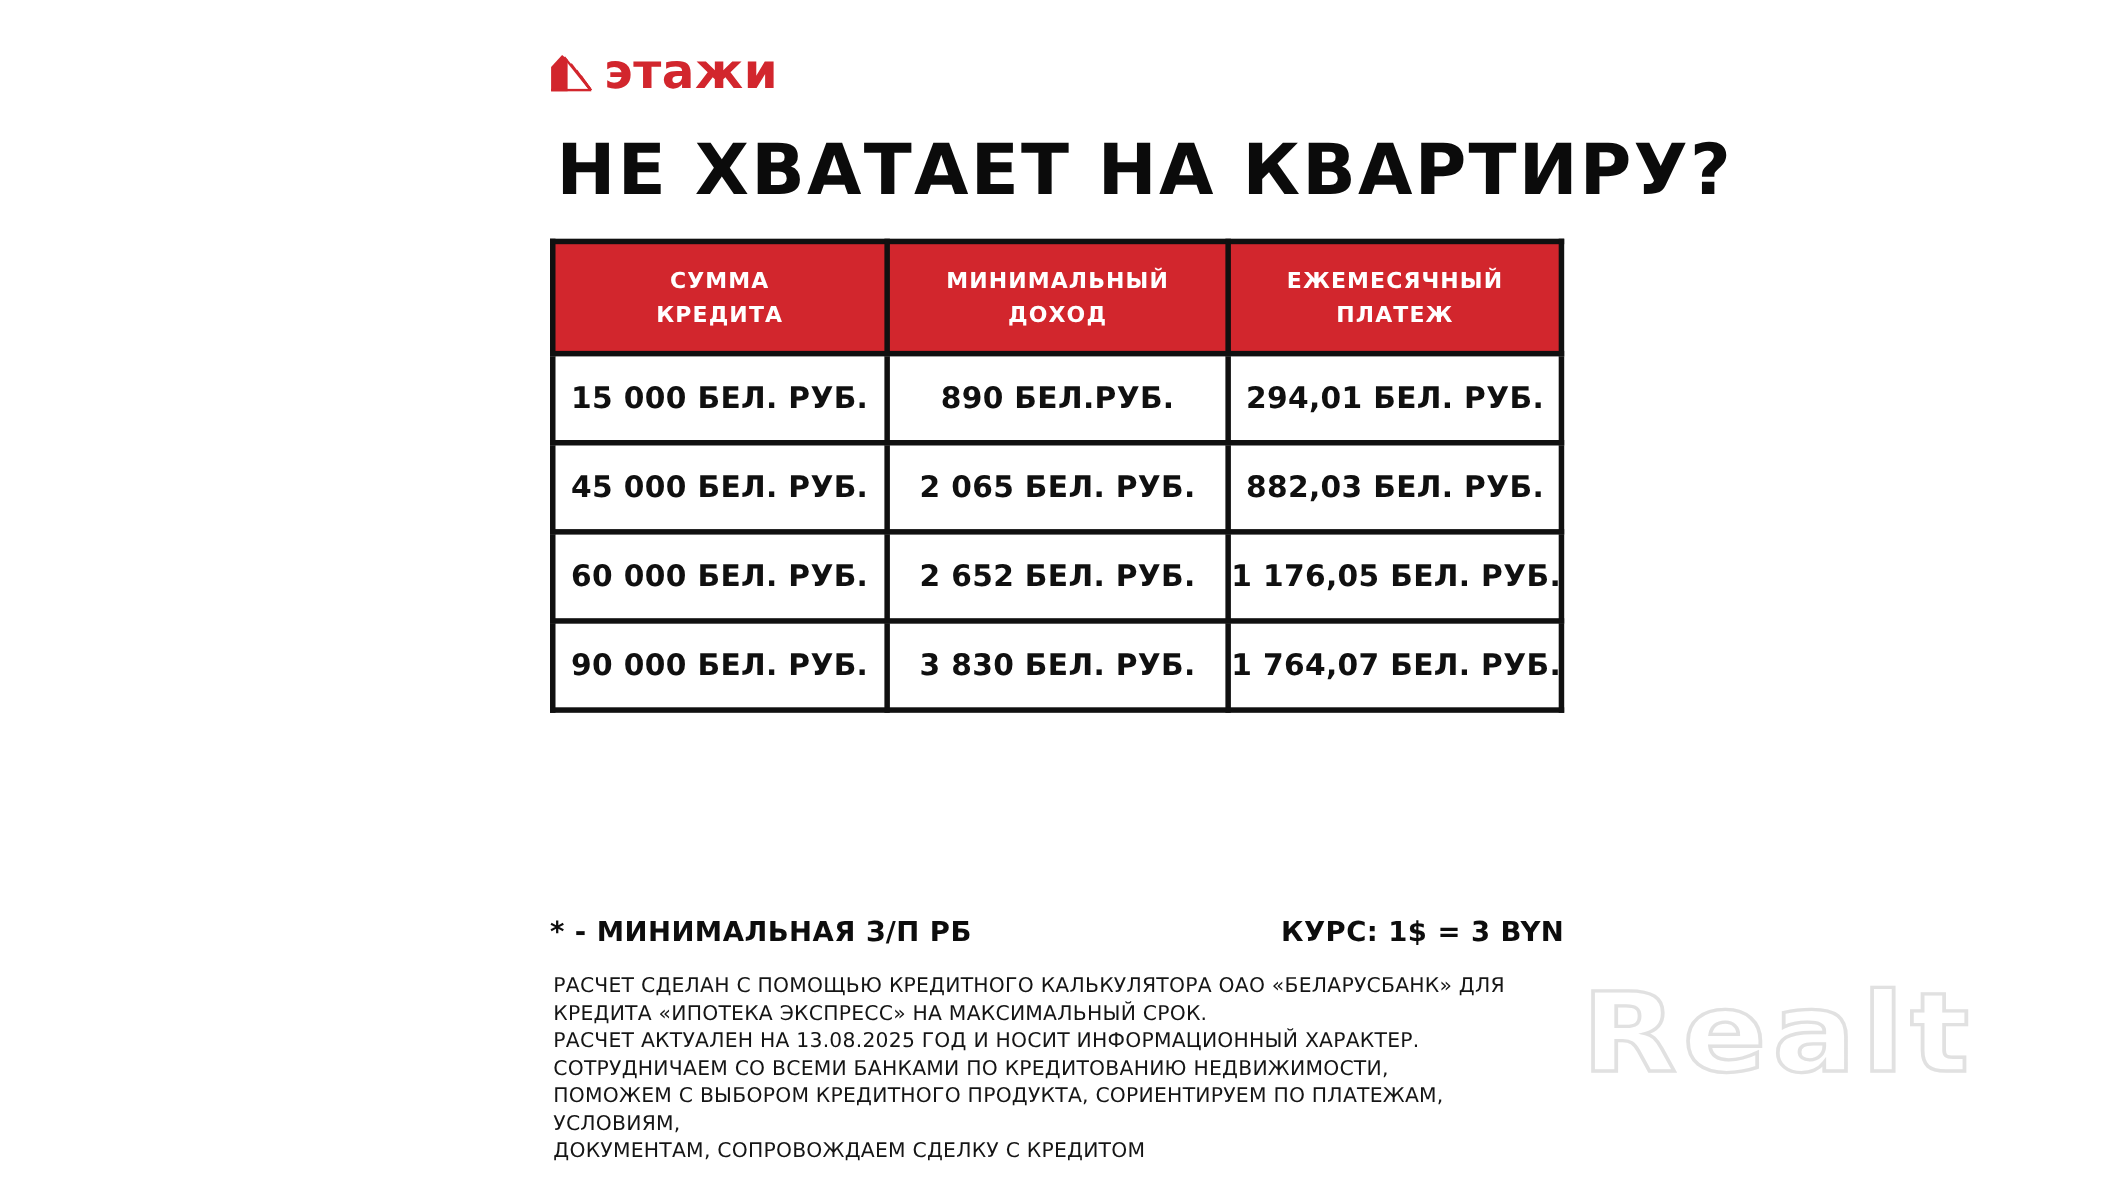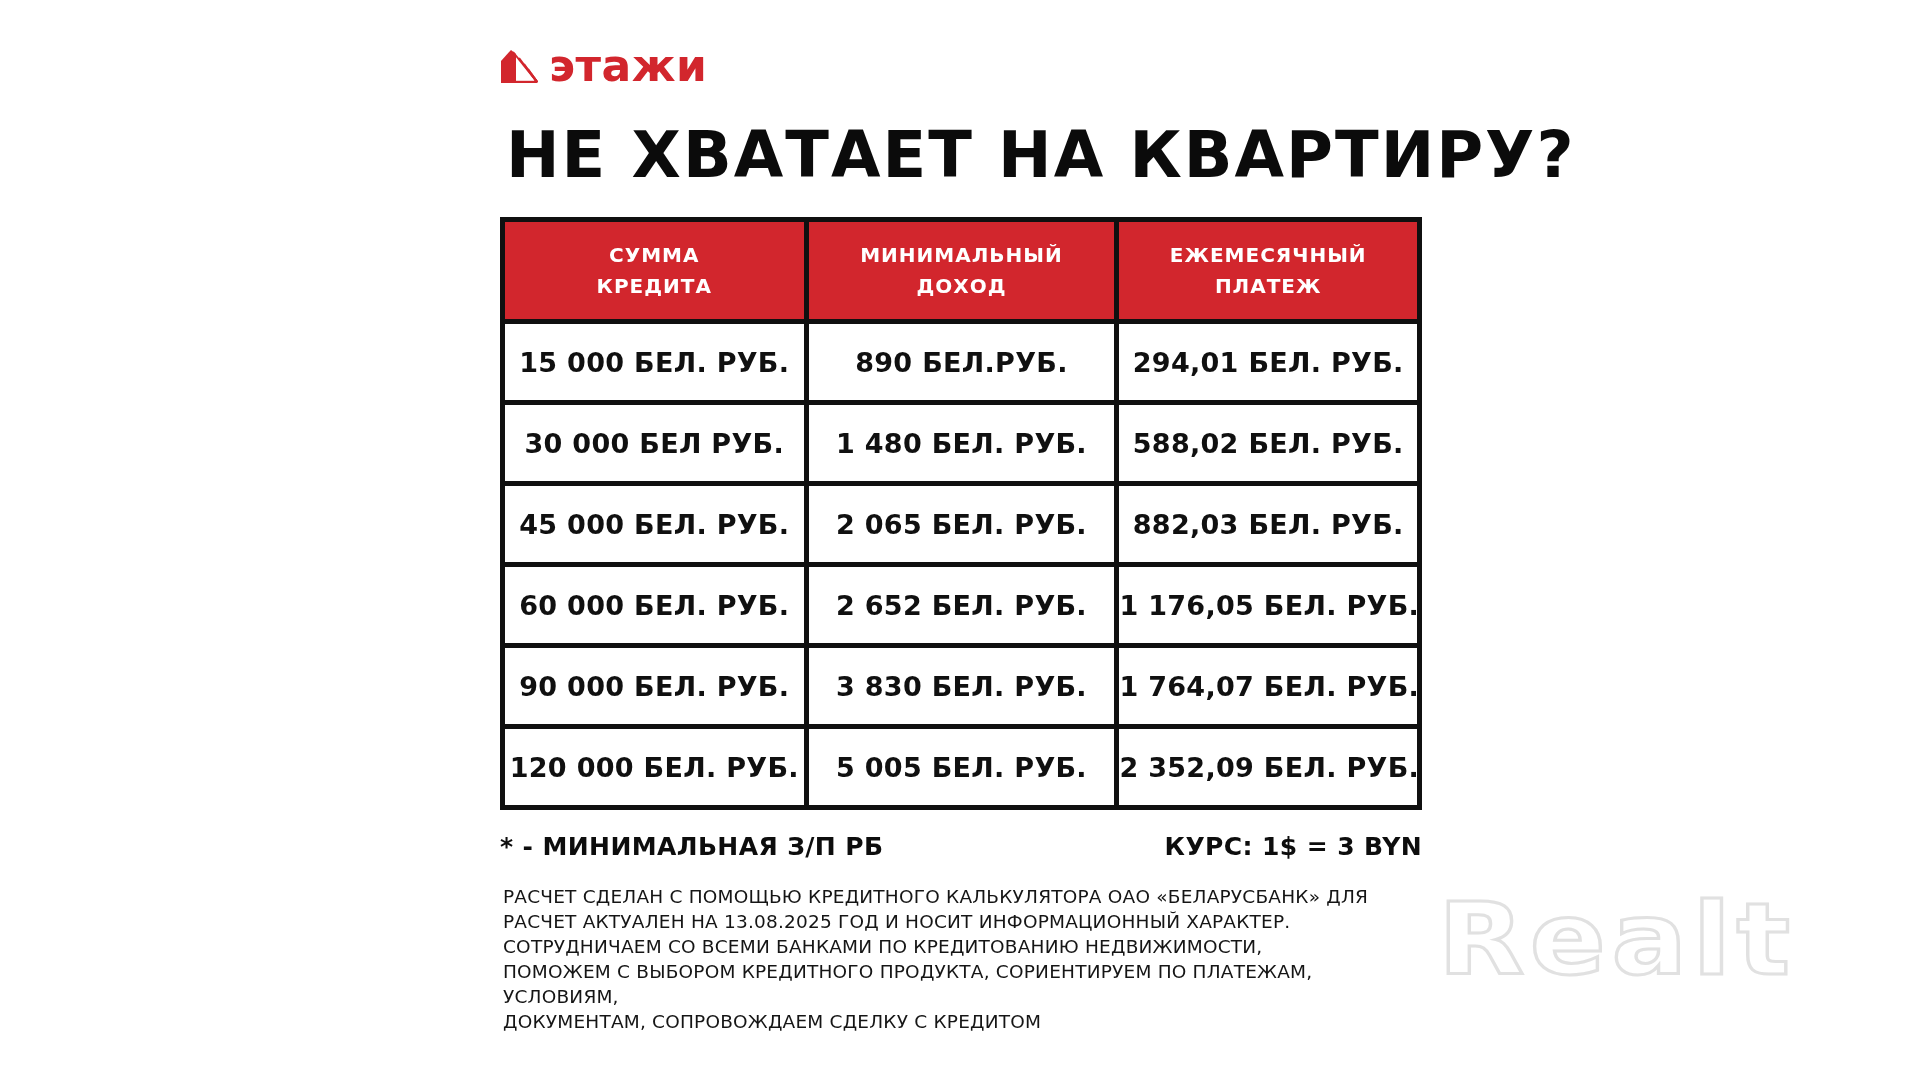--- a/index.html
+++ b/index.html
@@ -94,54 +94,45 @@
         </th>
       </tr>
     </thead>
     <tbody>
       <tr>
         <td>15 000 БЕЛ. РУБ.</td>
         <td>890 БЕЛ.РУБ.</td>
         <td>294,01 БЕЛ. РУБ.</td>
       </tr>
       <tr>
-        <td>30 000 БЕЛ РУБ.</td>
-        <td>1 480 БЕЛ. РУБ.</td>
-        <td>588,02 БЕЛ. РУБ.</td>
-      </tr>
-      <tr>
         <td>45 000 БЕЛ. РУБ.</td>
         <td>2 065 БЕЛ. РУБ.</td>
         <td>882,03 БЕЛ. РУБ.</td>
       </tr>
       <tr>
         <td>60 000 БЕЛ. РУБ.</td>
         <td>2 652 БЕЛ. РУБ.</td>
         <td>1 176,05 БЕЛ. РУБ.</td>
       </tr>
       <tr>
         <td>90 000 БЕЛ. РУБ.</td>
         <td>3 830 БЕЛ. РУБ.</td>
         <td>1 764,07 БЕЛ. РУБ.</td>
       </tr>
-      <tr>
-        <td>120 000 БЕЛ. РУБ.</td>
-        <td>5 005 БЕЛ. РУБ.</td>
-        <td>2 352,09 БЕЛ. РУБ.</td>
-      </tr>
     </tbody>
   </table>
 
   <div class="subline">
     <span>* - МИНИМАЛЬНАЯ З/П РБ</span>
     <span>КУРС: 1$ = 3 BYN</span>
   </div>
 
   <div class="disclaimer">
     <div>РАСЧЕТ СДЕЛАН С ПОМОЩЬЮ КРЕДИТНОГО КАЛЬКУЛЯТОРА ОАО «БЕЛАРУСБАНК» ДЛЯ</div>
+    <div>КРЕДИТА «ИПОТЕКА ЭКСПРЕСС» НА МАКСИМАЛЬНЫЙ СРОК.</div>
     <div>РАСЧЕТ АКТУАЛЕН НА 13.08.2025 ГОД И НОСИТ ИНФОРМАЦИОННЫЙ ХАРАКТЕР.</div>
     <div>СОТРУДНИЧАЕМ СО ВСЕМИ БАНКАМИ ПО КРЕДИТОВАНИЮ НЕДВИЖИМОСТИ,</div>
     <div>ПОМОЖЕМ С ВЫБОРОМ КРЕДИТНОГО ПРОДУКТА, СОРИЕНТИРУЕМ ПО ПЛАТЕЖАМ,</div>
     <div>УСЛОВИЯМ,</div>
     <div>ДОКУМЕНТАМ, СОПРОВОЖДАЕМ СДЕЛКУ С КРЕДИТОМ</div>
   </div>
 
   <div class="watermark">Realt</div>
 
 </div>

